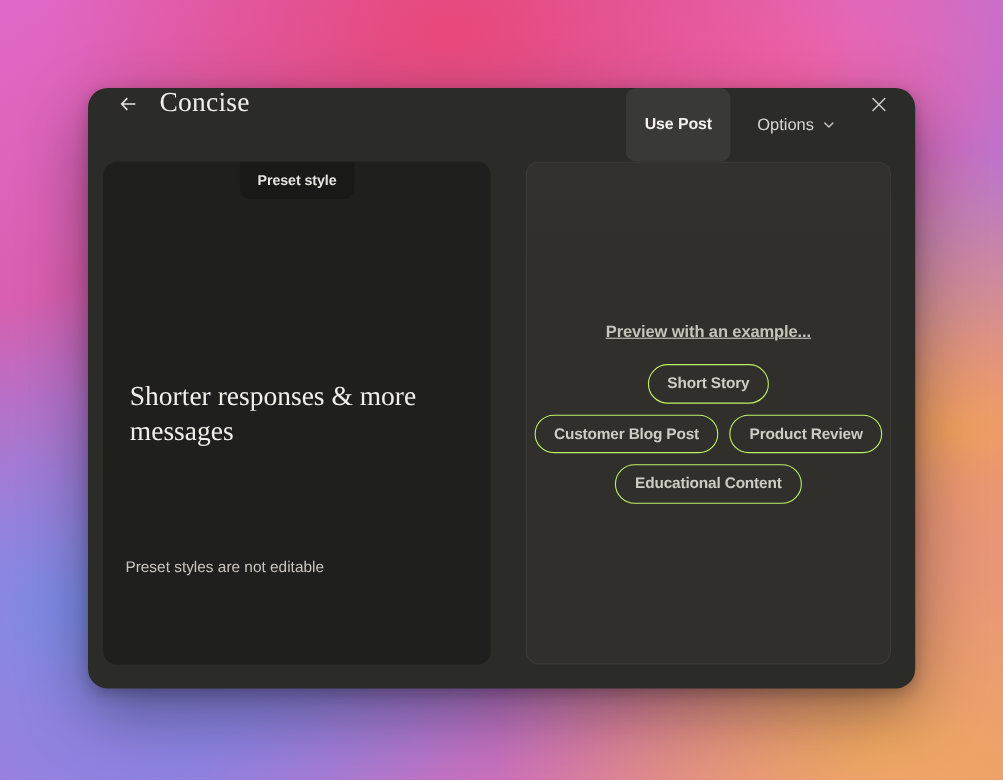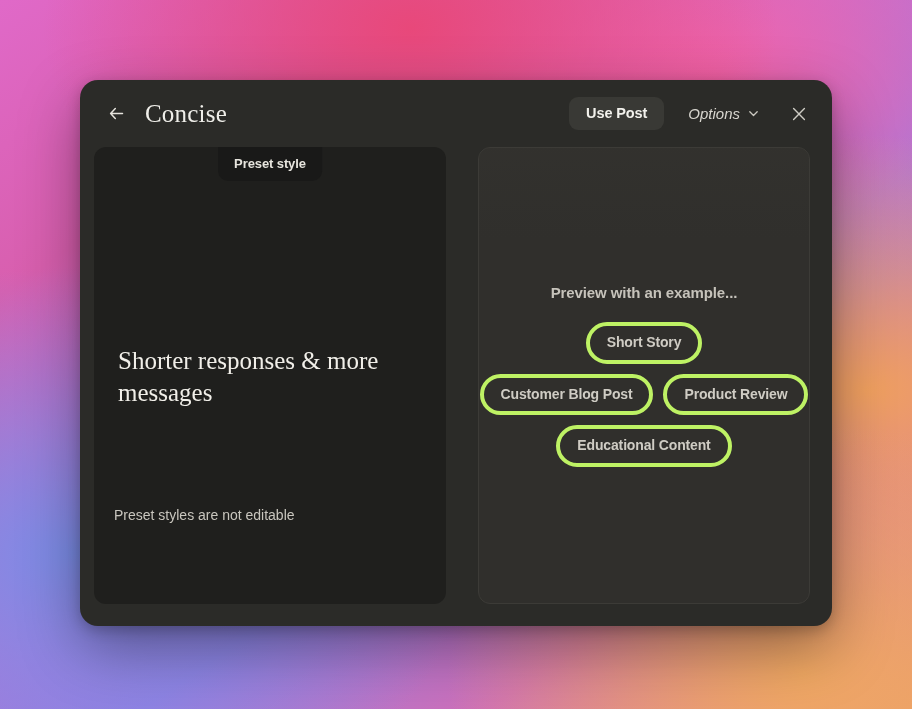--- a/index.html
+++ b/index.html
@@ -43,21 +43,20 @@
     display: flex;
     flex-direction: column;
     overflow: hidden;
   }
 
   
   .modal-header {
     height: 67px;
     flex: 0 0 67px;
     display: flex;
-    align-items: center;
     padding: 0 18px 0 22px;
   }
 
   .back-btn {
     width: 28px;
     height: 28px;
     display: flex;
     align-items: center;
     justify-content: center;
     border-radius: 6px;
@@ -99,21 +98,20 @@
     background: transparent;
     border: none;
     color: #d8d6cf;
     font-size: 15px;
     font-family: "Liberation Sans", sans-serif;
     padding: 8px 10px;
     margin-left: 14px;
     border-radius: 8px;
     cursor: pointer;
     line-height: 1;
-    font-style: italic;
   }
   .options-btn svg { display: block; }
 
   .close-btn {
     width: 30px;
     height: 30px;
     display: flex;
     align-items: center;
     justify-content: center;
     border-radius: 7px;
@@ -212,40 +210,41 @@
     align-items: center;
     padding: 0 22px;
   }
 
   .preview-heading {
     font-size: 15px;
     font-weight: 700;
     color: #c6c3bb;
     margin-bottom: 21px;
     letter-spacing: -0.1px;
+    text-decoration: underline;
   }
 
   .chip-rows {
     display: flex;
     flex-direction: column;
     align-items: center;
     gap: 10px;
     width: 100%;
   }
 
   .chip-row {
     display: flex;
     justify-content: center;
     gap: 10px;
     flex-wrap: nowrap;
   }
 
   .chip {
     background: transparent;
-    border: 4px solid #bef264;
+    border: 1px solid #bef264;
     color: #cfccc4;
     font-size: 14px;
     font-weight: 700;
     font-family: "Liberation Sans", sans-serif;
     border-radius: 999px;
     padding: 9px 17px;
     cursor: pointer;
     white-space: nowrap;
     line-height: 1.1;
     letter-spacing: -0.15px;

